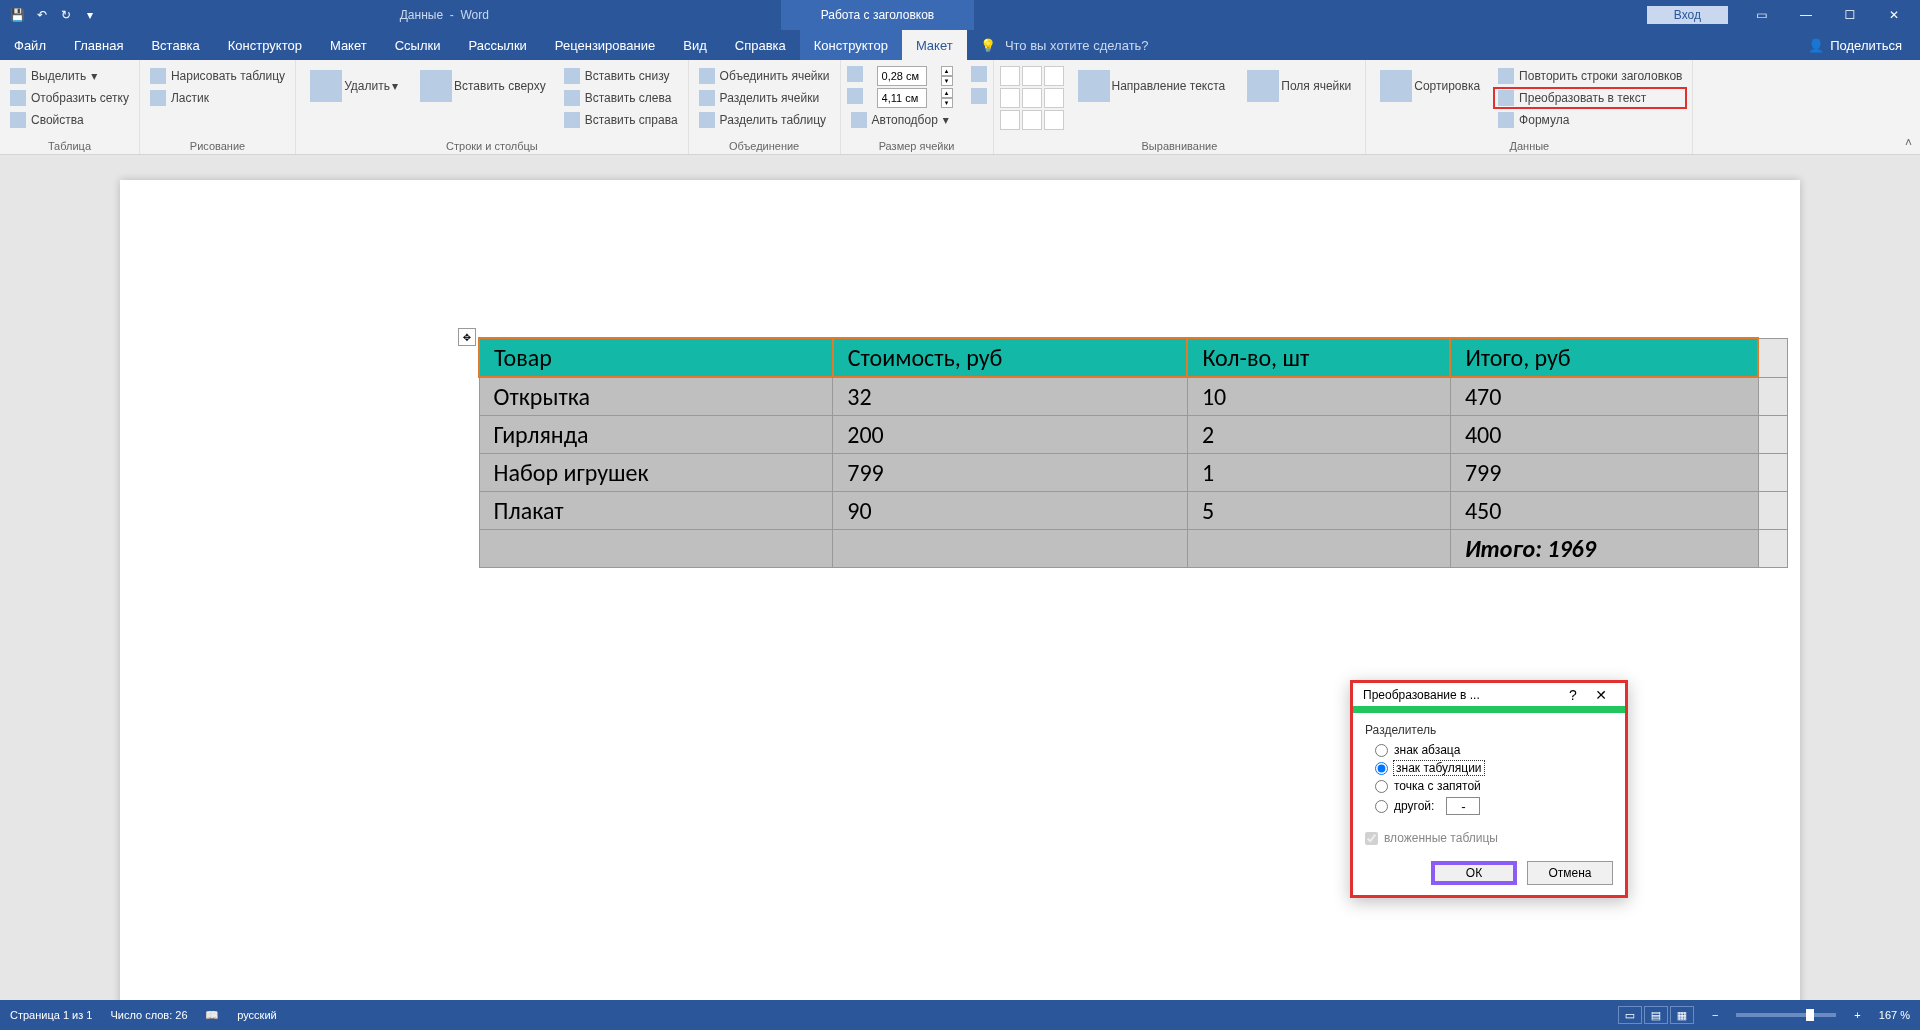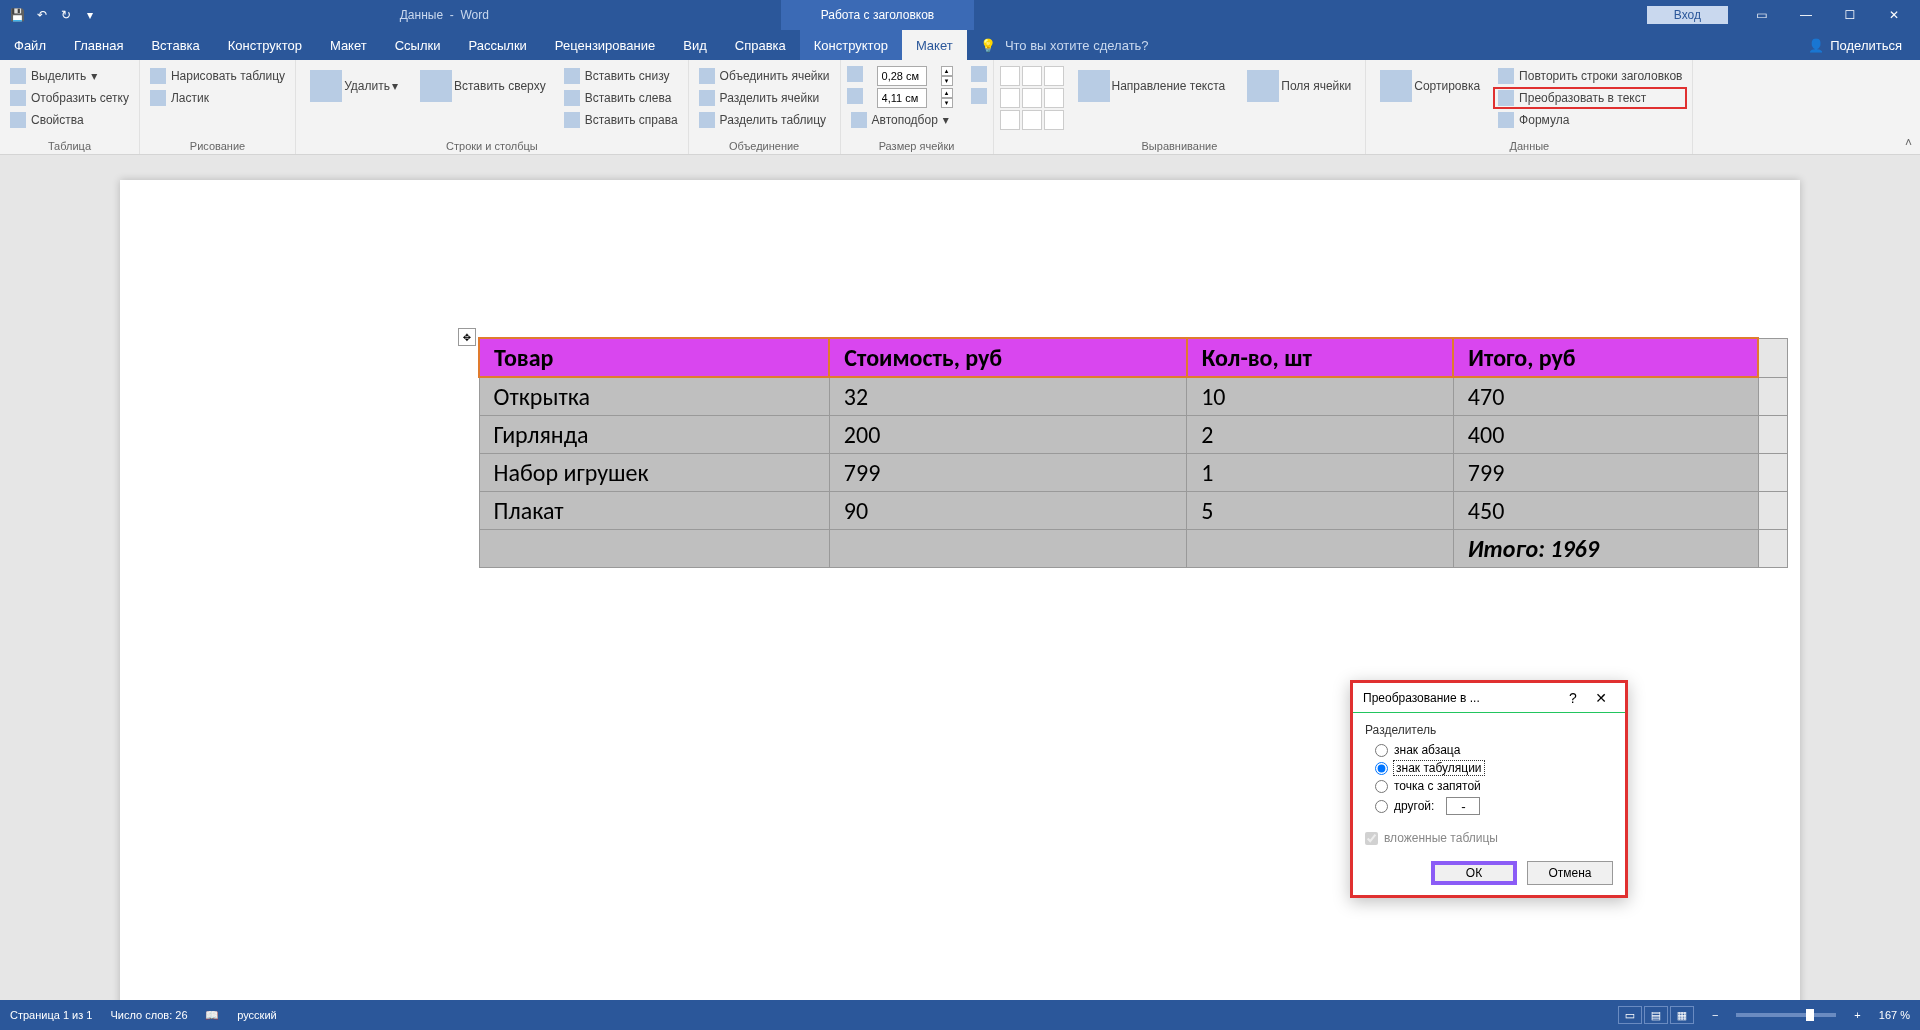--- a/index.html
+++ b/index.html
@@ -42,27 +42,27 @@
 .alignbtns div { border: 1px solid #ccc; background: #fff; cursor: pointer; }
 .highlighted { outline: 2px solid #e03030; outline-offset: -1px; }
 .collapse-rib { position: absolute; right: 8px; bottom: 4px; cursor: pointer; color: #666; }
 
 
 .docarea { position: absolute; top: 155px; left: 0; right: 0; bottom: 22px; background: #e6e6e6; overflow: hidden; }
 .page { position: absolute; left: 120px; top: 25px; width: 1680px; height: 900px; background: #fff; box-shadow: 0 0 8px rgba(0,0,0,0.2); }
 .table-move { position: absolute; left: 338px; top: 148px; width: 18px; height: 18px; border: 1px solid #999; background: #fff; font-size: 10px; display: flex; align-items: center; justify-content: center; cursor: move; }
 .doc-table { position: absolute; left: 358px; top: 157px; border-collapse: collapse; width: 1310px; }
 .doc-table td, .doc-table th { border: 1px solid #999; padding: 4px 14px; font-size: 24px; font-family: Calibri, sans-serif; text-align: left; height: 38px; background: #bfbfbf; }
-.doc-table th { background: #d946ef; border: 2px solid #e07b2e; font-weight: bold; }
+.doc-table th { background: #14b8a6; border: 2px solid #e07b2e; font-weight: normal; }
 .doc-table .sel-marker { width: 8px; background: #e6e6e6; border: 1px solid #999; }
 .doc-table .total { font-style: italic; font-weight: bold; }
 
 
 .dialog { position: absolute; left: 1350px; top: 525px; width: 278px; background: #fff; border: 3px solid #e03030; box-shadow: 0 4px 16px rgba(0,0,0,0.25); }
-.dialog .dlg-title { height: 30px; display: flex; align-items: center; padding: 0 10px; font-size: 12px; border-bottom: 1px solid #22c55e; }
+.dialog .dlg-title { height: 30px; display: flex; align-items: center; padding: 0 10px; font-size: 12px; border-bottom: 7px solid #22c55e; }
 .dialog .dlg-title .sp { flex: 1; }
 .dialog .dlg-title .dlg-help, .dialog .dlg-title .dlg-close { width: 28px; text-align: center; cursor: pointer; font-size: 14px; }
 .dialog .dlg-body { padding: 10px 12px; font-size: 12px; }
 .dialog fieldset { border: none; margin-bottom: 6px; }
 .dialog legend { font-size: 12px; color: #333; padding-bottom: 4px; }
 .dialog .opt { display: flex; align-items: center; gap: 6px; padding: 2px 0 2px 10px; }
 .dialog .opt input[type=text] { width: 34px; border: 1px solid #888; height: 18px; margin-left: 6px; text-align: center; }
 .dialog .opt.selected-opt label { outline: 1px dotted #333; padding: 0 2px; }
 .dialog .chk { display: flex; align-items: center; gap: 6px; padding: 8px 0 10px 0; color: #888; }
 .dialog .dlg-buttons { display: flex; justify-content: flex-end; gap: 10px; padding-top: 6px; }

